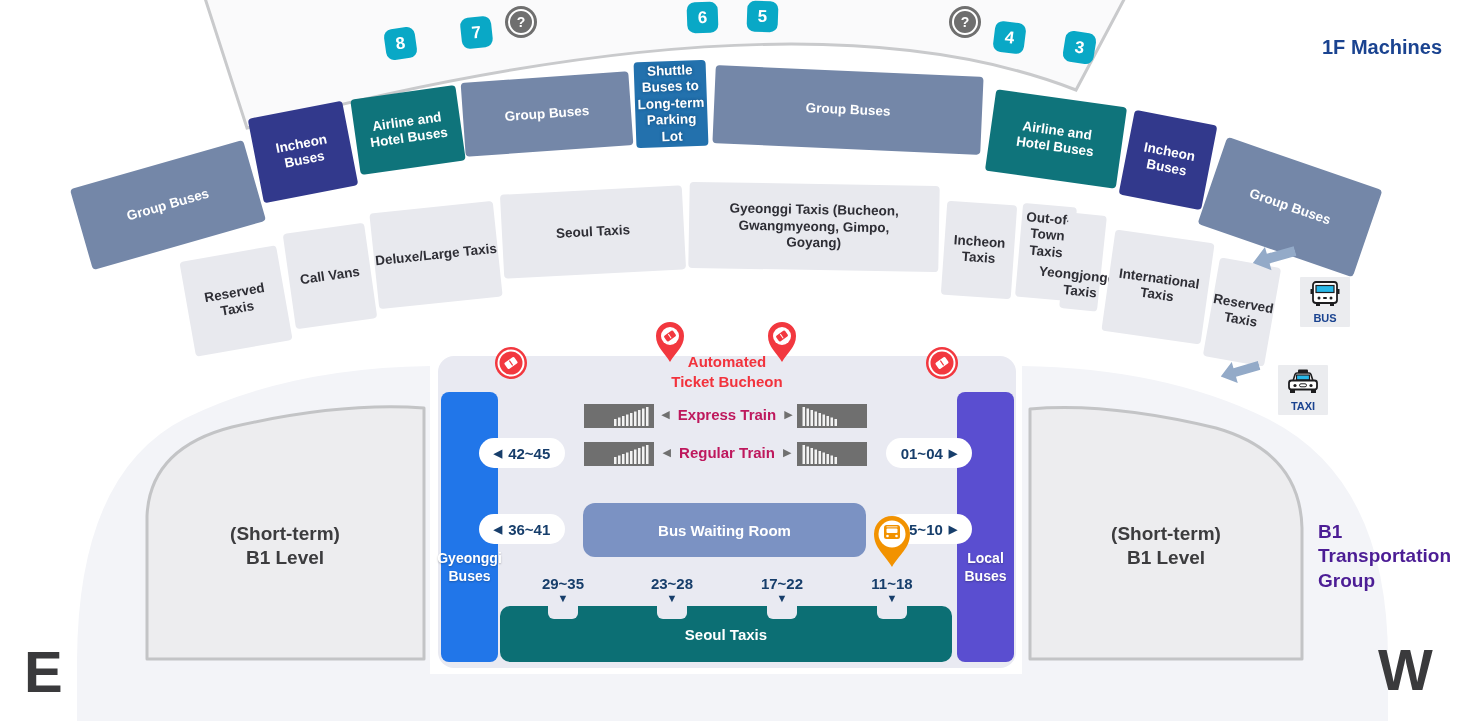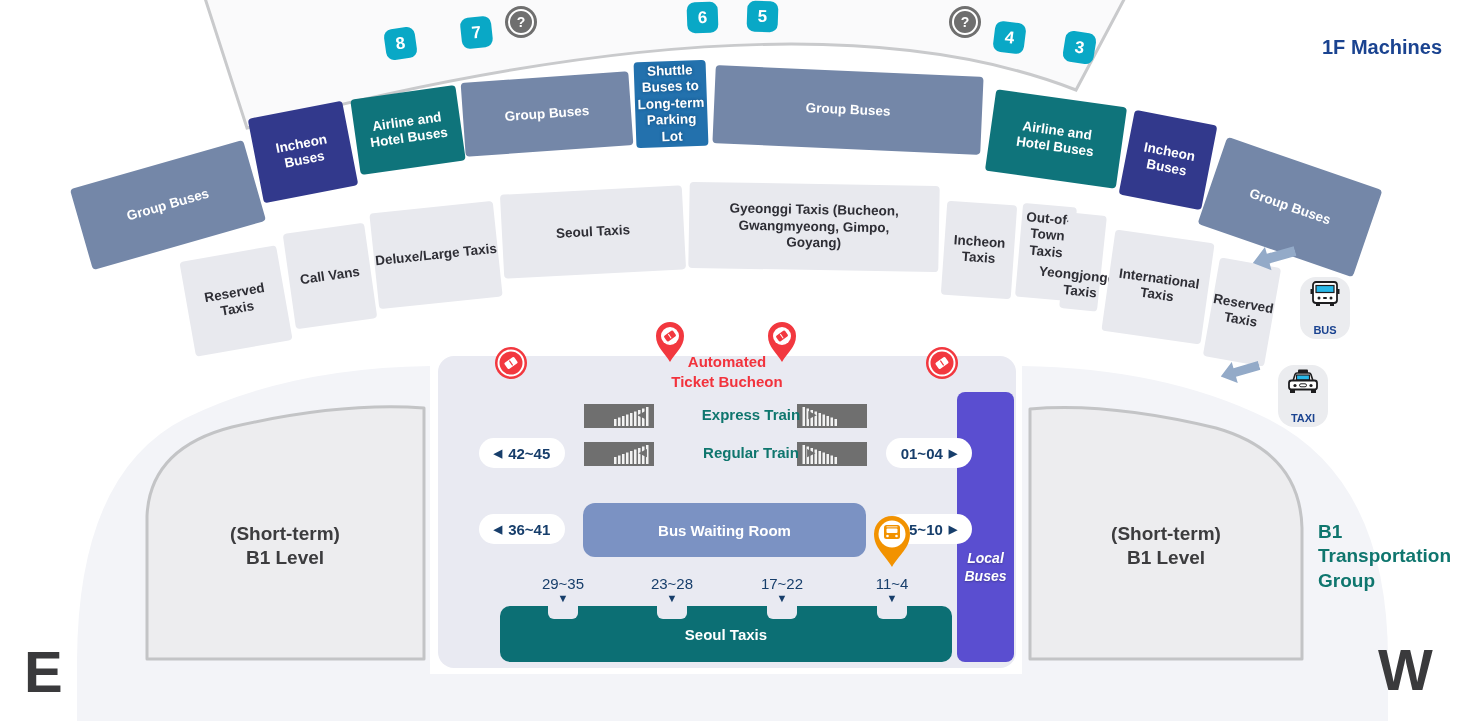--- a/index.html
+++ b/index.html
@@ -71,77 +71,77 @@
   
   .interior{position:absolute;left:438px;top:356px;width:578px;height:312px;
             background:#E9EAF2;border-radius:16px;z-index:1;}
   .side-col{position:absolute;width:57px;top:392px;height:270px;border-radius:8px;z-index:2;}
   .gyeonggi-col{left:441px;background:#2176E9;}
   .local-col{left:957px;background:#5A4ED0;}
   .side-col .lbl{position:absolute;left:50%;top:158px;transform:translateX(-50%);
                  color:#fff;font-weight:bold;font-size:14px;line-height:1.25;text-align:center;
                  text-shadow:0 1px 2px rgba(0,0,0,.25);}
   .gyeonggi-col .lbl{width:72px;}
-  .local-col .lbl{width:60px;font-style:italic;}
+  .local-col .lbl{width:60px;}
 
   .atm-label{position:absolute;left:642px;top:352px;width:170px;text-align:center;
              color:#F2333D;font-weight:bold;font-size:15px;line-height:1.3;z-index:4;}
   .icon-abs{position:absolute;z-index:4;}
 
   .train-row{position:absolute;left:640px;width:174px;display:flex;align-items:center;
              justify-content:center;gap:8px;z-index:3;}
   .train-row .tri{color:#707070;font-size:11px;}
-  .train-row .txt{color:#0f766e;font-weight:bold;font-size:15px;white-space:nowrap;padding-left:48px;}
+  .train-row .txt{color:#be185d;font-weight:bold;font-size:15px;white-space:nowrap;}
   .row-exp{top:406px;}
   .row-reg{top:444px;}
   .esc{position:absolute;z-index:3;}
 
   .pill{position:absolute;height:30px;width:86px;border-radius:15px;background:#fff;
         display:flex;align-items:center;justify-content:center;gap:6px;z-index:3;
         color:#173E6B;font-weight:bold;font-size:15px;}
   .pill .tri{font-size:11px;}
   .pill1{left:479px;top:438px;}
   .pill2{left:886px;top:438px;}
   .pill3{left:479px;top:514px;}
   .pill4{left:886px;top:514px;}
 
   .bwr{position:absolute;left:583px;top:503px;width:283px;height:54px;background:#7B92C3;
        border-radius:12px;display:flex;align-items:center;justify-content:center;
        color:#fff;font-weight:bold;font-size:15px;z-index:3;}
 
-  .gate{position:absolute;width:70px;text-align:center;color:#173E6B;font-weight:normal;
+  .gate{position:absolute;width:70px;text-align:center;color:#173E6B;font-weight:bold;
         font-size:15px;z-index:3;top:575px;}
   .gate-tri{position:absolute;width:70px;text-align:center;color:#173E6B;font-size:11px;
             z-index:3;top:592px;}
   .gx0{left:528px;} .gx1{left:637px;} .gx2{left:747px;} .gx3{left:857px;}
 
   .seoul{position:absolute;left:500px;top:606px;width:452px;height:56px;background:#0C6F74;
          border-radius:10px;display:flex;align-items:center;justify-content:center;
          color:#fff;font-weight:bold;font-size:15px;z-index:3;}
   .notch{position:absolute;top:0;width:30px;height:13px;background:#E9EAF2;
          border-radius:0 0 6px 6px;}
   .n0{left:48px;} .n1{left:157px;} .n2{left:267px;} .n3{left:377px;}
 
   
-  .legend{position:absolute;width:50px;height:62px;border-radius:16px;background:#EBECEF;
+  .legend{position:absolute;width:50px;height:50px;border-radius:1px;background:#EBECEF;
           display:flex;flex-direction:column;align-items:center;justify-content:flex-end;
           padding-bottom:3px;box-sizing:border-box;z-index:3;}
   .legend svg{position:absolute;top:4px;}
   .legend .lbl{font-size:11px;font-weight:bold;color:#1A4390;}
   .legend-bus{left:1300px;top:277px;}
   .legend-taxi{left:1278px;top:365px;}
   .arrow{position:absolute;z-index:3;}
   .arrow1{left:1252px;top:243px;transform:rotate(-16deg);}
   .arrow2{left:1220px;top:358px;transform:rotate(-16deg);}
 
   
   .park-label{position:absolute;width:244px;text-align:center;color:#3C3C3E;
               font-weight:bold;font-size:19px;line-height:1.28;z-index:2;top:522px;}
   .park-east{left:163px;} .park-west{left:1044px;}
-  .tc-label{position:absolute;left:1318px;top:520px;color:#0f766e;font-weight:bold;
+  .tc-label{position:absolute;left:1318px;top:520px;color:#4c1d95;font-weight:bold;
             font-size:19px;line-height:1.28;z-index:2;}
   .compass{position:absolute;font-size:58px;font-weight:bold;color:#3A3A3C;z-index:3;}
   .comp-e{left:24px;top:638px;} .comp-w{left:1378px;top:636px;}
 </style>
 </head>
 <body>
 
 <div class="stage">
 
   <svg class="bg" width="1462" height="721" viewBox="0 0 1462 721">
@@ -216,20 +216,23 @@
       <span class="lbl">Yeongjongdo Taxis</span>
     </div>
   <div class="zone tz tz8">
       <span class="lbl">International Taxis</span>
     </div>
   <div class="zone tz tz9">
       <span class="lbl">Reserved Taxis</span>
     </div>
 
   <div class="interior"></div>
+  <div class="side-col gyeonggi-col">
+      <span class="lbl">Gyeonggi Buses</span>
+    </div>
   <div class="side-col local-col">
       <span class="lbl">Local Buses</span>
     </div>
 
   <svg class="icon-abs" style="left:494px;top:346px;" width="34" height="34" viewBox="0 0 34 34">
     <circle cx="17" cy="17" r="16" fill="#F2383F"></circle>
     <circle cx="17" cy="17" r="12.5" fill="none" stroke="#fff" stroke-width="2"></circle>
     <g transform="rotate(-35 17 17)">
         <rect x="11" y="13.2" width="12" height="7.6" rx="1.5" fill="#fff"></rect>
         <rect x="16.4" y="14.2" width="1.2" height="5.6" fill="#F2383F"></rect>
@@ -346,21 +349,21 @@
   <div class="pill pill4">
     <span>05~10</span>
     <span class="tri">▶</span>
   </div>
 
   <div class="bwr">Bus Waiting Room</div>
 
   <div class="gate gx0">29~35</div>
   <div class="gate gx1">23~28</div>
   <div class="gate gx2">17~22</div>
-  <div class="gate gx3">11~4</div>
+  <div class="gate gx3">11~18</div>
   <div class="gate-tri gx0">▼</div>
   <div class="gate-tri gx1">▼</div>
   <div class="gate-tri gx2">▼</div>
   <div class="gate-tri gx3">▼</div>
 
   <div class="seoul">
     <div class="notch n0"></div>
     <div class="notch n1"></div>
     <div class="notch n2"></div>
     <div class="notch n3"></div>

